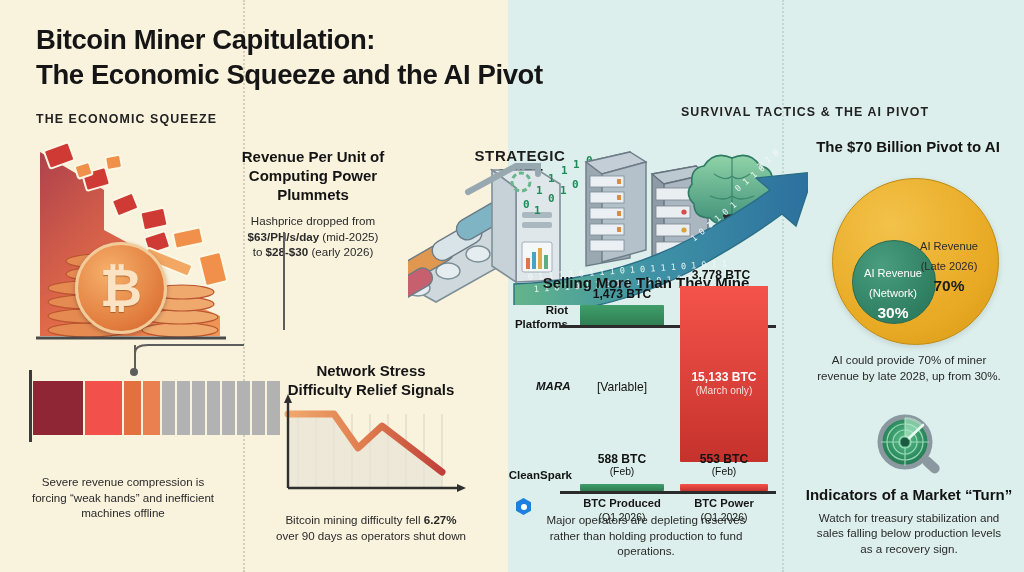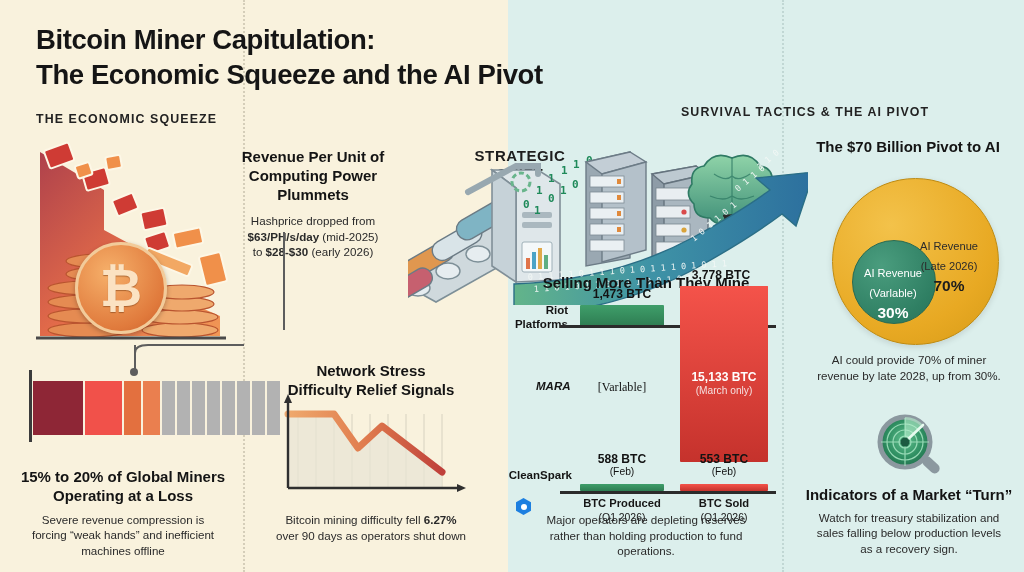--- a/index.html
+++ b/index.html
@@ -192,24 +192,20 @@
     <i style="width:13px;background:#b2b2b2;"></i>
     <i style="width:13px;background:#b2b2b2;"></i>
   </div>
   <div class="leader" style="left:134px;top:345px;height:26px;"></div>
   <div class="leader-dot" style="left:130px;top:368px;"></div>
   <svg style="position:absolute;left:134px;top:344px;" width="110" height="10">
     <path d="M1 9 Q1 1 14 1 L110 1" fill="none" stroke="#5d5d5d" stroke-width="2"></path>
   </svg>
 
   <div class="blk" style="left:14px;top:468px;width:218px;">
-    <div class="h2b">
-      <div>15% to 20% of Global Miners</div>
-      <div>Operating at a Loss</div>
-    </div>
     <div class="sub" style="margin-top:6px;">
       <div>Severe revenue compression is</div>
       <div>forcing “weak hands” and inefficient</div>
       <div>machines offline</div>
     </div>
   </div>
 
   <div class="blk" style="left:262px;top:362px;width:218px;">
     <div class="h2b">
       <div>Network Stress</div>
@@ -397,21 +393,21 @@
 
     <div class="vallab" style="left:156px;top:6px;width:106px;">3,778 BTC</div>
     <div class="bar-r" style="left:168px;top:24px;width:88px;height:40px;"></div>
 
     <div class="axis-h" style="left:48px;top:63px;width:216px;"></div>
 
     <div class="rowlabel" style="left:-2px;top:118px;width:78px;text-align:left;padding-left:4px;">
       <span class="mara-logo" style="left:6px;top:118px;"></span>
       <span style="margin-left:22px;font-style:italic;">MARA</span>
     </div>
-    <div class="vallab" style="left:64px;top:118px;width:92px;font-weight:normal;font-family:Liberation Serif, serif;">[Varlable]</div>
+    <div class="vallab" style="left:64px;top:118px;width:92px;font-weight:normal;">[Varlable]</div>
 
     <div class="bar-r" style="left:168px;top:24px;width:88px;height:176px;"></div>
     <div class="inbar" style="left:158px;top:108px;width:108px;">
       <span>15,133 BTC</span>
       <span class="small">(March only)</span>
     </div>
 
     <div class="rowlabel" style="left:-10px;top:207px;width:70px;">CleanSpark</div>
     <div class="vallab" style="left:64px;top:190px;width:92px;">
       <span>588 BTC</span>
@@ -425,21 +421,21 @@
     </div>
     <div class="bar-r" style="left:168px;top:222px;width:88px;height:7px;"></div>
 
     <div class="axis-h" style="left:48px;top:229px;width:216px;"></div>
 
     <div class="foot" style="left:58px;top:234px;width:104px;">
       <span>BTC Produced</span>
       <span class="small">(Q1 2026)</span>
     </div>
     <div class="foot" style="left:162px;top:234px;width:100px;">
-      <span>BTC Sold</span>
+      <span>BTC Power</span>
       <span class="small">(Q1 2026)</span>
     </div>
   </div>
 
   <div class="blk" style="left:512px;top:512px;width:268px;">
     <div class="sub">
       <div>Major operators are depleting reserves</div>
       <div>rather than holding production to fund</div>
       <div>operations.</div>
     </div>
@@ -452,21 +448,21 @@
   <div class="circles">
     <div class="c-outer"></div>
     <div class="c-inner"></div>
     <div class="clab outer" style="left:76px;top:57px;width:82px;">
       <span class="t">AI Revenue</span><br>
       <span class="t">(Late 2026)</span>
       <span class="p">70%</span>
     </div>
     <div class="clab" style="left:18px;top:84px;width:86px;">
       <span class="t">AI Revenue</span><br>
-      <span class="t">(Varlable)</span>
+      <span class="t">(Network)</span>
       <span class="p">30%</span>
     </div>
   </div>
 
   <div class="blk" style="left:798px;top:352px;width:222px;">
     <div class="sub">
       <div>AI could provide 70% of miner</div>
       <div>revenue by late 2028, up from 30%.</div>
     </div>
   </div>

